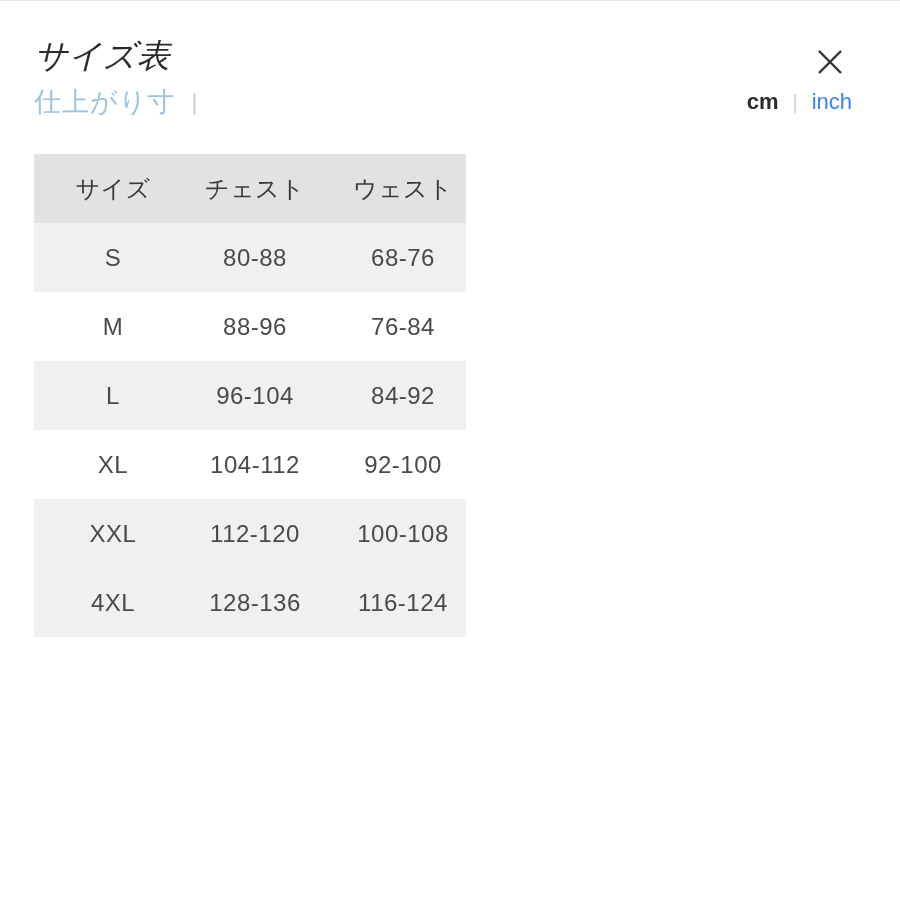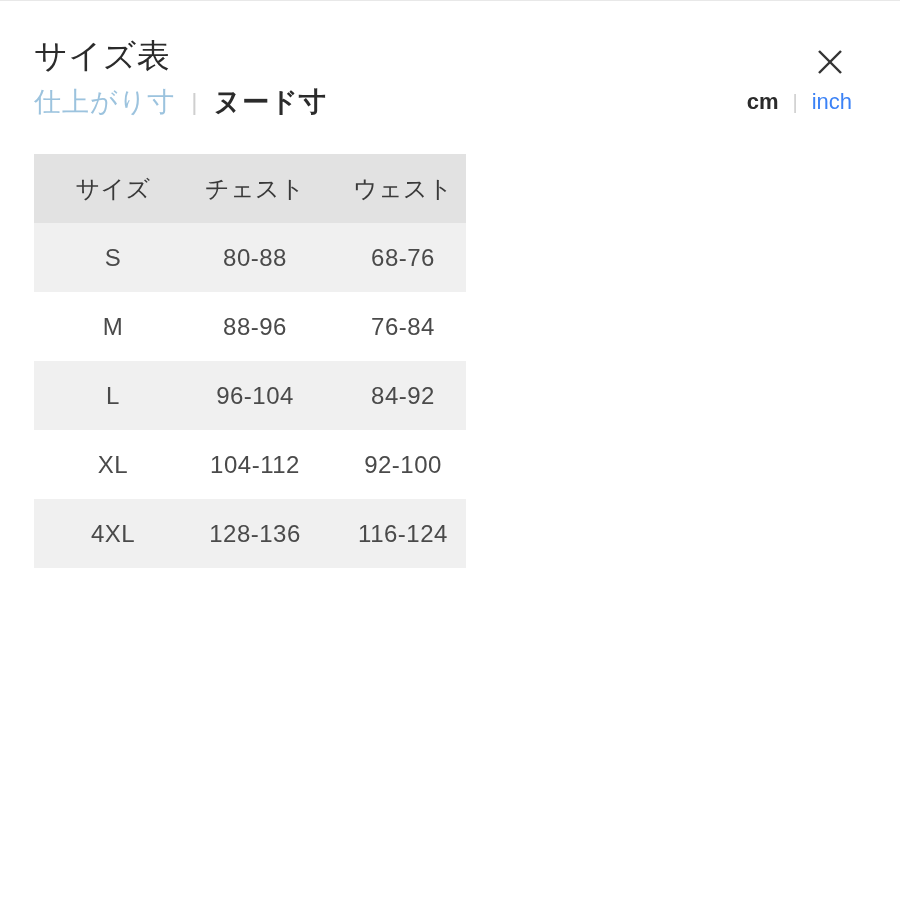--- a/index.html
+++ b/index.html
@@ -35,20 +35,21 @@
     align-items: flex-start;
     justify-content: space-between;
     padding-top: 36px;
   }
   .title {
     font-size: 33px;
     line-height: 1.2;
     color: #2b2b2b;
     letter-spacing: 0.5px;
     font-weight: 400;
+    font-style: italic;
   }
   .close-btn {
     width: 44px;
     height: 44px;
     display: flex;
     align-items: center;
     justify-content: center;
     cursor: pointer;
     margin-top: 4px;
     margin-right: 14px;
@@ -159,21 +160,20 @@
         <line x1="4" y1="4" x2="26" y2="26" stroke="#333333" stroke-width="2.4"></line>
         <line x1="26" y1="4" x2="4" y2="26" stroke="#333333" stroke-width="2.4"></line>
       </svg>
     </button>
   </div>
 
   <div class="controls">
     <div class="tab-group">
       <button class="tab inactive">仕上がり寸</button>
       <span class="sep">|</span>
-      <button class="tab active">ヌード寸</button>
     </div>
     <div class="unit-group">
       <button class="unit active">cm</button>
       <span class="unit-sep">|</span>
       <button class="unit inactive">inch</button>
     </div>
   </div>
 
   <div class="table-wrap">
     <table class="size-table">
@@ -204,20 +204,25 @@
           <td>L</td>
           <td>96-104</td>
           <td>84-92</td>
         </tr>
         <tr class="odd">
           <td>XL</td>
           <td>104-112</td>
           <td>92-100</td>
         </tr>
         <tr class="even">
+          <td>XXL</td>
+          <td>112-120</td>
+          <td>100-108</td>
+        </tr>
+        <tr class="even">
           <td>4XL</td>
           <td>128-136</td>
           <td>116-124</td>
         </tr>
       </tbody>
     </table>
   </div>
 </div>
 
 </body></html>

